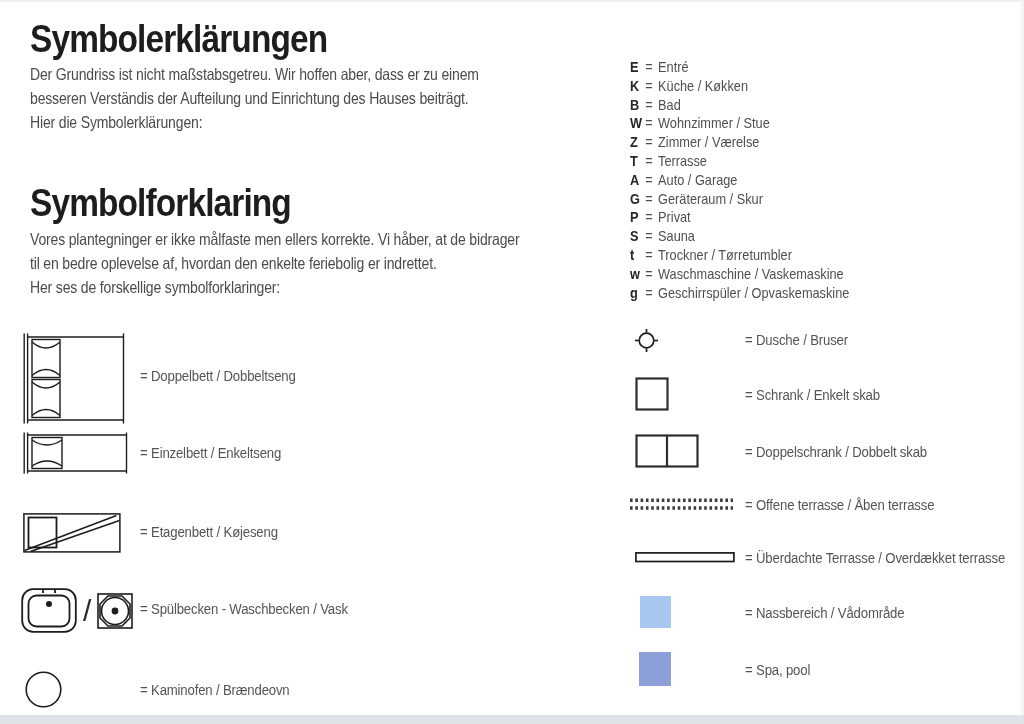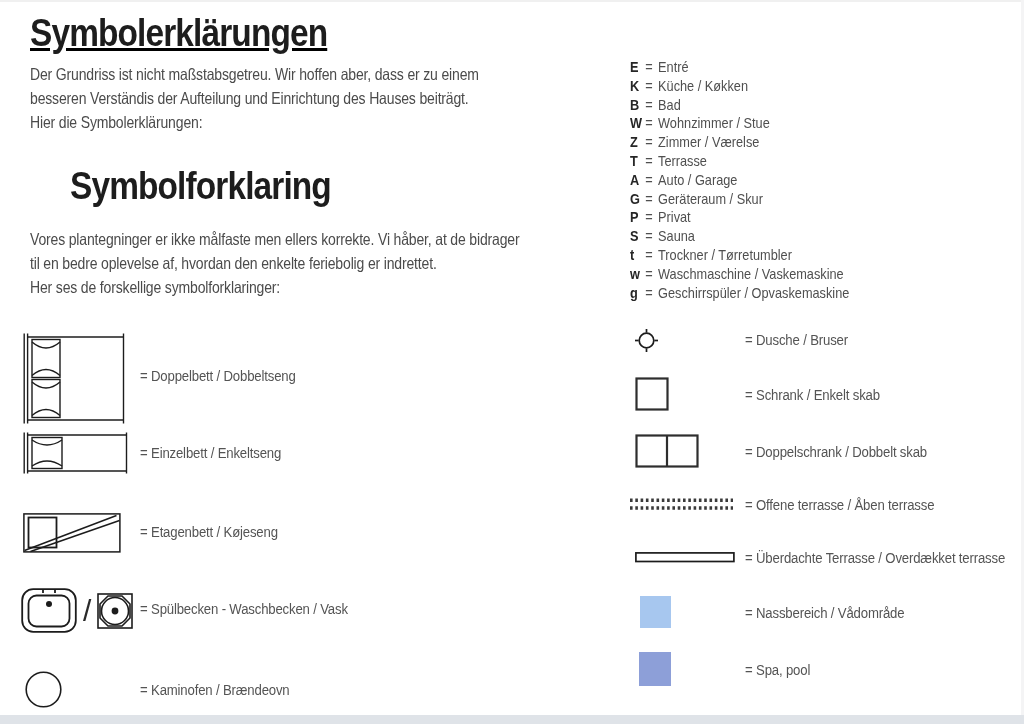--- a/index.html
+++ b/index.html
@@ -29,30 +29,30 @@
 
   .sym-label{font-size:15.5px;color:#545454;letter-spacing:-0.2px;}
 
   .icon{display:block;}
   .slash{font-size:30px;color:#2a2a2a;font-weight:normal;}
   .sq-fill{display:block;}
 </style>
 </head>
 <body>
 
-<div class="abs" style="left:30px;top:12px;text-decoration:underline;">
+<div class="abs" style="left:30px;top:18px;">
   <h1 class="doc-title">Symbolerklärungen</h1>
 </div>
 <div class="abs para cond" style="left:30px;top:62px;">
   <div>Der Grundriss ist nicht maßstabsgetreu. Wir hoffen aber, dass er zu einem</div>
   <div>besseren Verständis der Aufteilung und Einrichtung des Hauses beiträgt.</div>
   <div>Hier die Symbolerklärungen:</div>
 </div>
 
-<div class="abs" style="left:30px;top:165px;margin-left:40px;">
+<div class="abs" style="left:30px;top:182px;">
   <h1 class="doc-title">Symbolforklaring</h1>
 </div>
 <div class="abs para cond" style="left:30px;top:227px;">
   <div>Vores plantegninger er ikke målfaste men ellers korrekte. Vi håber, at de bidrager</div>
   <div>til en bedre oplevelse af, hvordan den enkelte feriebolig er indrettet.</div>
   <div>Her ses de forskellige symbolforklaringer:</div>
 </div>
 
 <div class="abs code-list cond">
   <div class="code-row">

